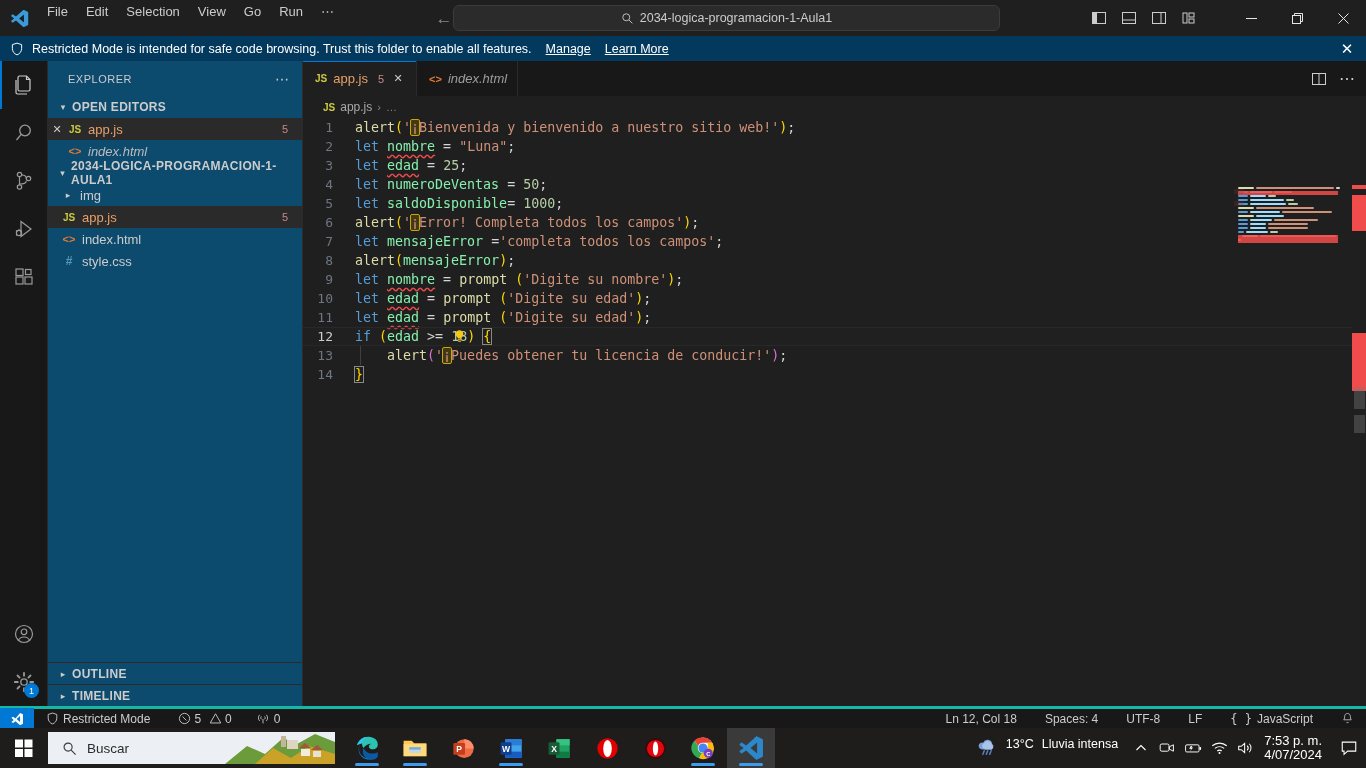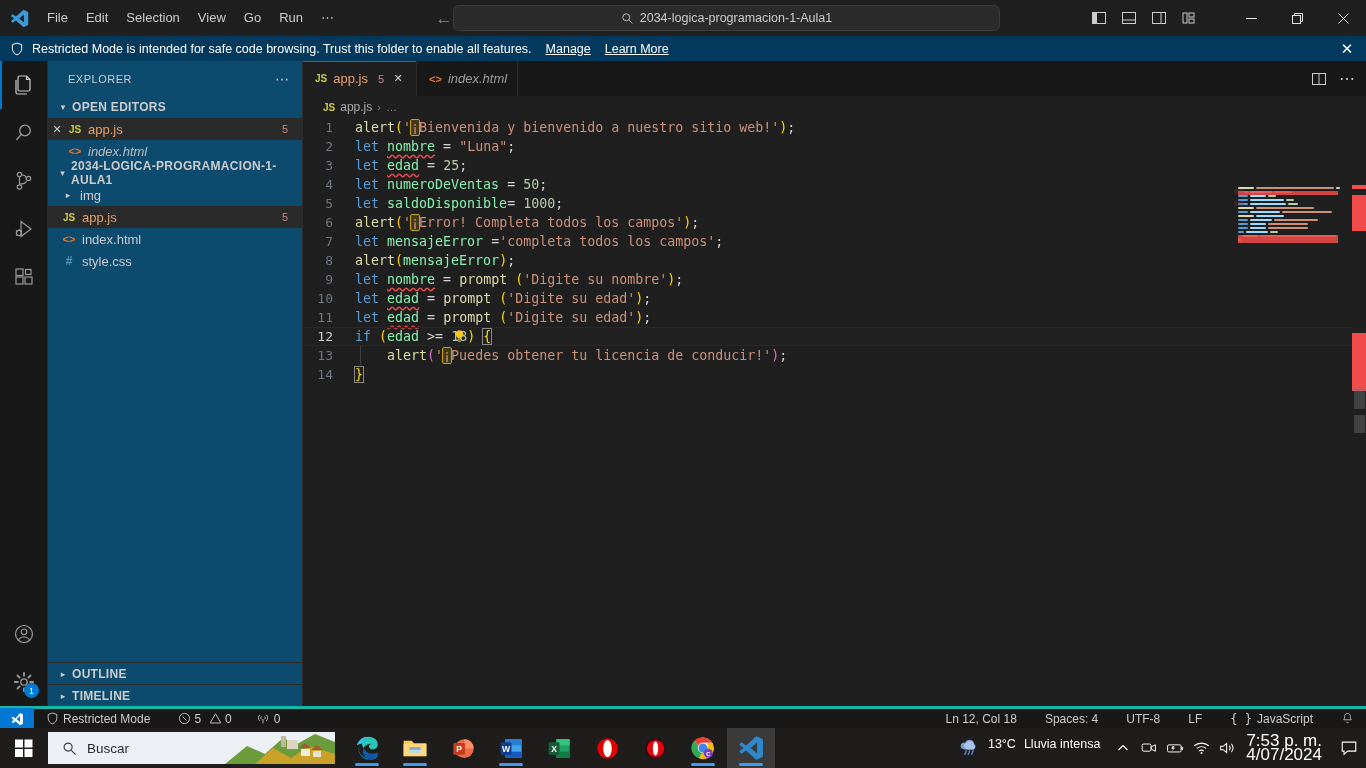--- a/index.html
+++ b/index.html
@@ -12,21 +12,21 @@
   }
   .app { position: relative; width: 1366px; height: 768px; }
 
   
   .titlebar {
     position: absolute; top: 0; left: 0; width: 1366px; height: 36px;
     background: #1f1f1f; display: flex; align-items: center;
   }
   .vscode-logo { width: 38px; height: 36px; display: flex; align-items: center; justify-content: center; }
   .vscode-logo svg { width: 19px; height: 19px; }
-  .menu { display: flex; align-items: center; height: 36px; }
+  .menu { display: flex; align-items: flex-start; height: 36px; }
   .menu-item {
     color: #cccccc; font-size: 13px; padding: 3px 8px; margin: 0 1px;
     border-radius: 4px; cursor: default; line-height: 18px;
   }
   .nav-arrows { display: flex; align-items: center; margin-left: 90px; gap: 10px; }
   .nav-arrow { color: #8a8a8a; font-size: 17px; width: 22px; text-align: center; line-height: 1; }
   .nav-arrow.fwd { color: #6a6a6a; }
   .search-box {
     position: absolute; left: 453px; top: 5px; width: 547px; height: 26px;
     background: #2b2b2b; border: 1px solid #3c3c3c; border-radius: 6px;
@@ -202,21 +202,21 @@
   .tb-app.open::after {
     content: ""; position: absolute; bottom: 2px; left: 12px; width: 24px; height: 3px;
     background: #3d9cf0; border-radius: 2px;
   }
   .tb-app.focused { background: #3a3a3a; }
   .tb-app.focused::after { background: #3d9cf0; width: 24px; }
   .tray { position: absolute; right: 0; display: flex; align-items: center; height: 40px; }
   .tray-weather { display: flex; align-items: flex-start; gap: 8px; padding: 0 10px; }
   .tray-weather .wt { color: #ffffff; font-size: 12.5px; }
   .tray-ico { width: 26px; height: 40px; display: flex; align-items: center; justify-content: center; color: #fff; }
-  .tray-clock { color: #ffffff; font-size: 17px; text-align: right; line-height: 14px; padding: 0 10px 0 6px; }
+  .tray-clock { color: #ffffff; font-size: 13px; text-align: right; line-height: 14px; padding: 0 10px 0 6px; }
   .tray-notif { width: 34px; height: 40px; display: flex; align-items: center; justify-content: center; }
 </style>
 </head>
 <body>
 
 <div class="app">
 
   <div class="titlebar">
     <div class="vscode-logo">
       <svg viewBox="0 0 24 24">

